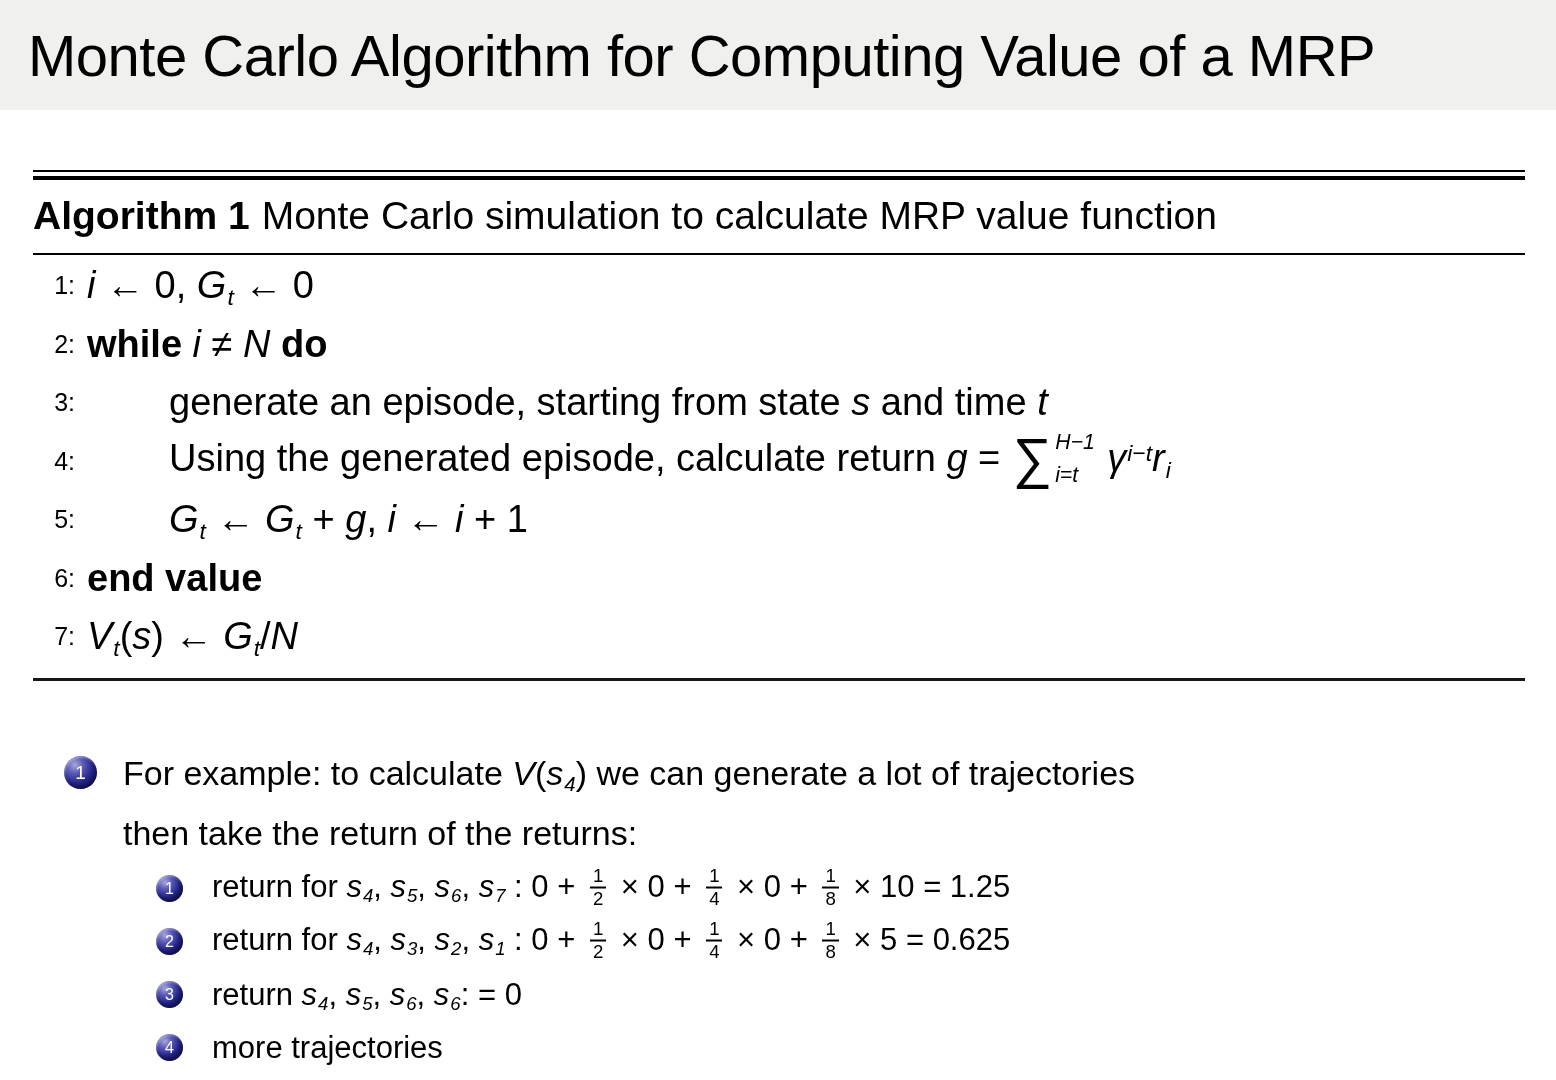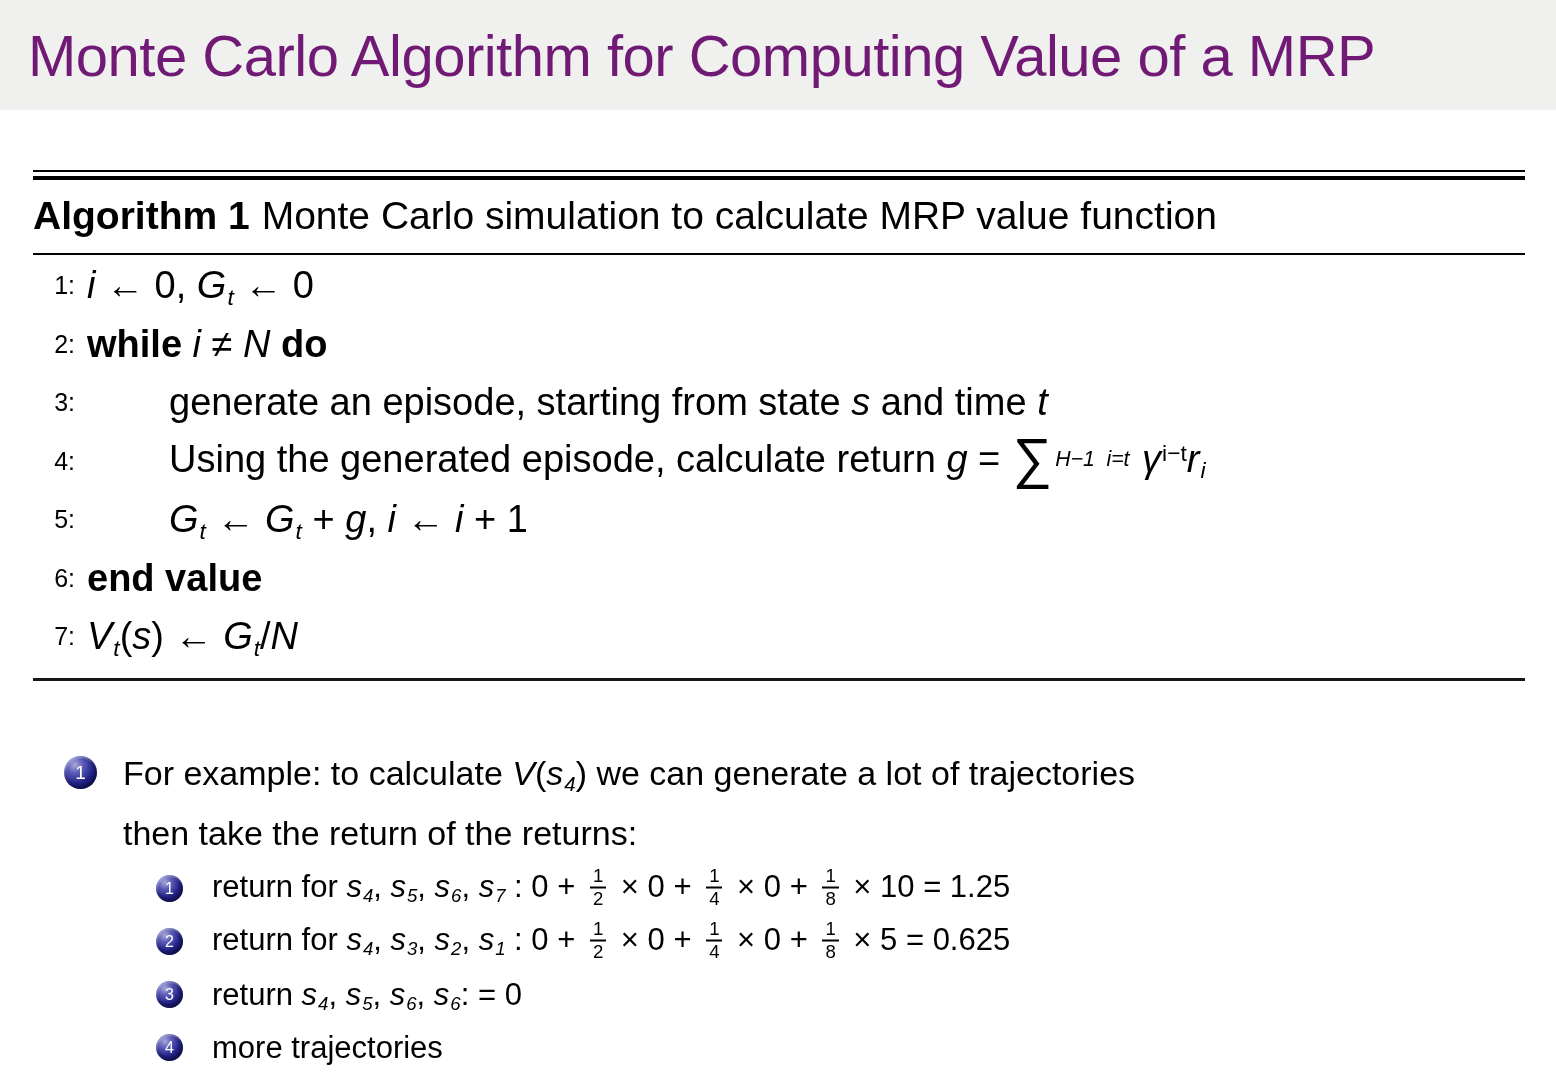--- a/index.html
+++ b/index.html
@@ -13,21 +13,21 @@
   }
   
   .titlebar{
     position:absolute;left:0;top:0;width:1556px;height:110px;
     background:#f0f0ee;
     display:flex;align-items:center;
   }
   .titlebar h1{
     margin:0 0 0 28px;
     font-size:58px;font-weight:300;letter-spacing:-0.5px;
-    color:#701a75;white-space:pre;
+    color:#000000;white-space:pre;
   }
   
   .algorithm{
     position:absolute;left:33px;top:170px;width:1492px;
   }
   .rule{background:#000;width:100%;}
   .rule.r-thin{height:2px;}
   .rule.r-gap{height:4px;background:transparent;}
   .rule.r-thick{height:3.5px;}
   .rule.r-mid{height:2px;}
@@ -48,35 +48,35 @@
     flex:none;width:42px;text-align:right;margin-right:12px;
     font-size:25px;
   }
   .ltext{white-space:pre;}
   .algo-line.indent .ltext{padding-left:82px;}
   
   .mi{font-style:italic;}
   .mb{font-weight:700;}
   .mv{white-space:nowrap;}
   .msub{font-size:0.60em;font-style:italic;position:relative;top:0.28em;margin-left:1px;}
-  .msup{font-size:0.60em;position:relative;top:-0.45em;margin-left:1px;}
+  .msup{font-size:0.60em;font-style:italic;position:relative;top:-0.45em;margin-left:1px;}
   .mfrac{
     display:inline-flex;flex-direction:column;align-items:center;
     vertical-align:middle;font-size:0.60em;line-height:1.12;
     margin:0 6px;transform:translateY(-0.08em);
   }
   .mfrac .fn{border-bottom:2px solid #000;padding:0 3px;}
   .mfrac .fd{padding:0 3px;}
   .msum{
     display:inline-flex;align-items:center;vertical-align:middle;
     transform:translateY(-3px);margin:0 2px;
   }
   .msum .sig{font-size:1.45em;line-height:0.85;}
   .mlims{
-    display:inline-flex;flex-direction:row;justify-content:flex-start;
+    display:inline-flex;flex-direction:column;justify-content:flex-start;
     font-size:0.56em;font-style:italic;line-height:1.0;
     margin-left:3px;gap:0.55em;transform:translateY(0.05em);
   }
   
   .ball{
     border-radius:50%;color:#fff;
     display:flex;align-items:center;justify-content:center;
     background:radial-gradient(circle at 33% 27%, #a8a8dc 0%, #5a5ab6 26%, #26268e 55%, #0f0f50 100%);
     box-shadow:inset -2px -3px 4px rgba(0,0,30,0.5), inset 1px 2px 2px rgba(255,255,255,0.35);
     font-weight:400;

